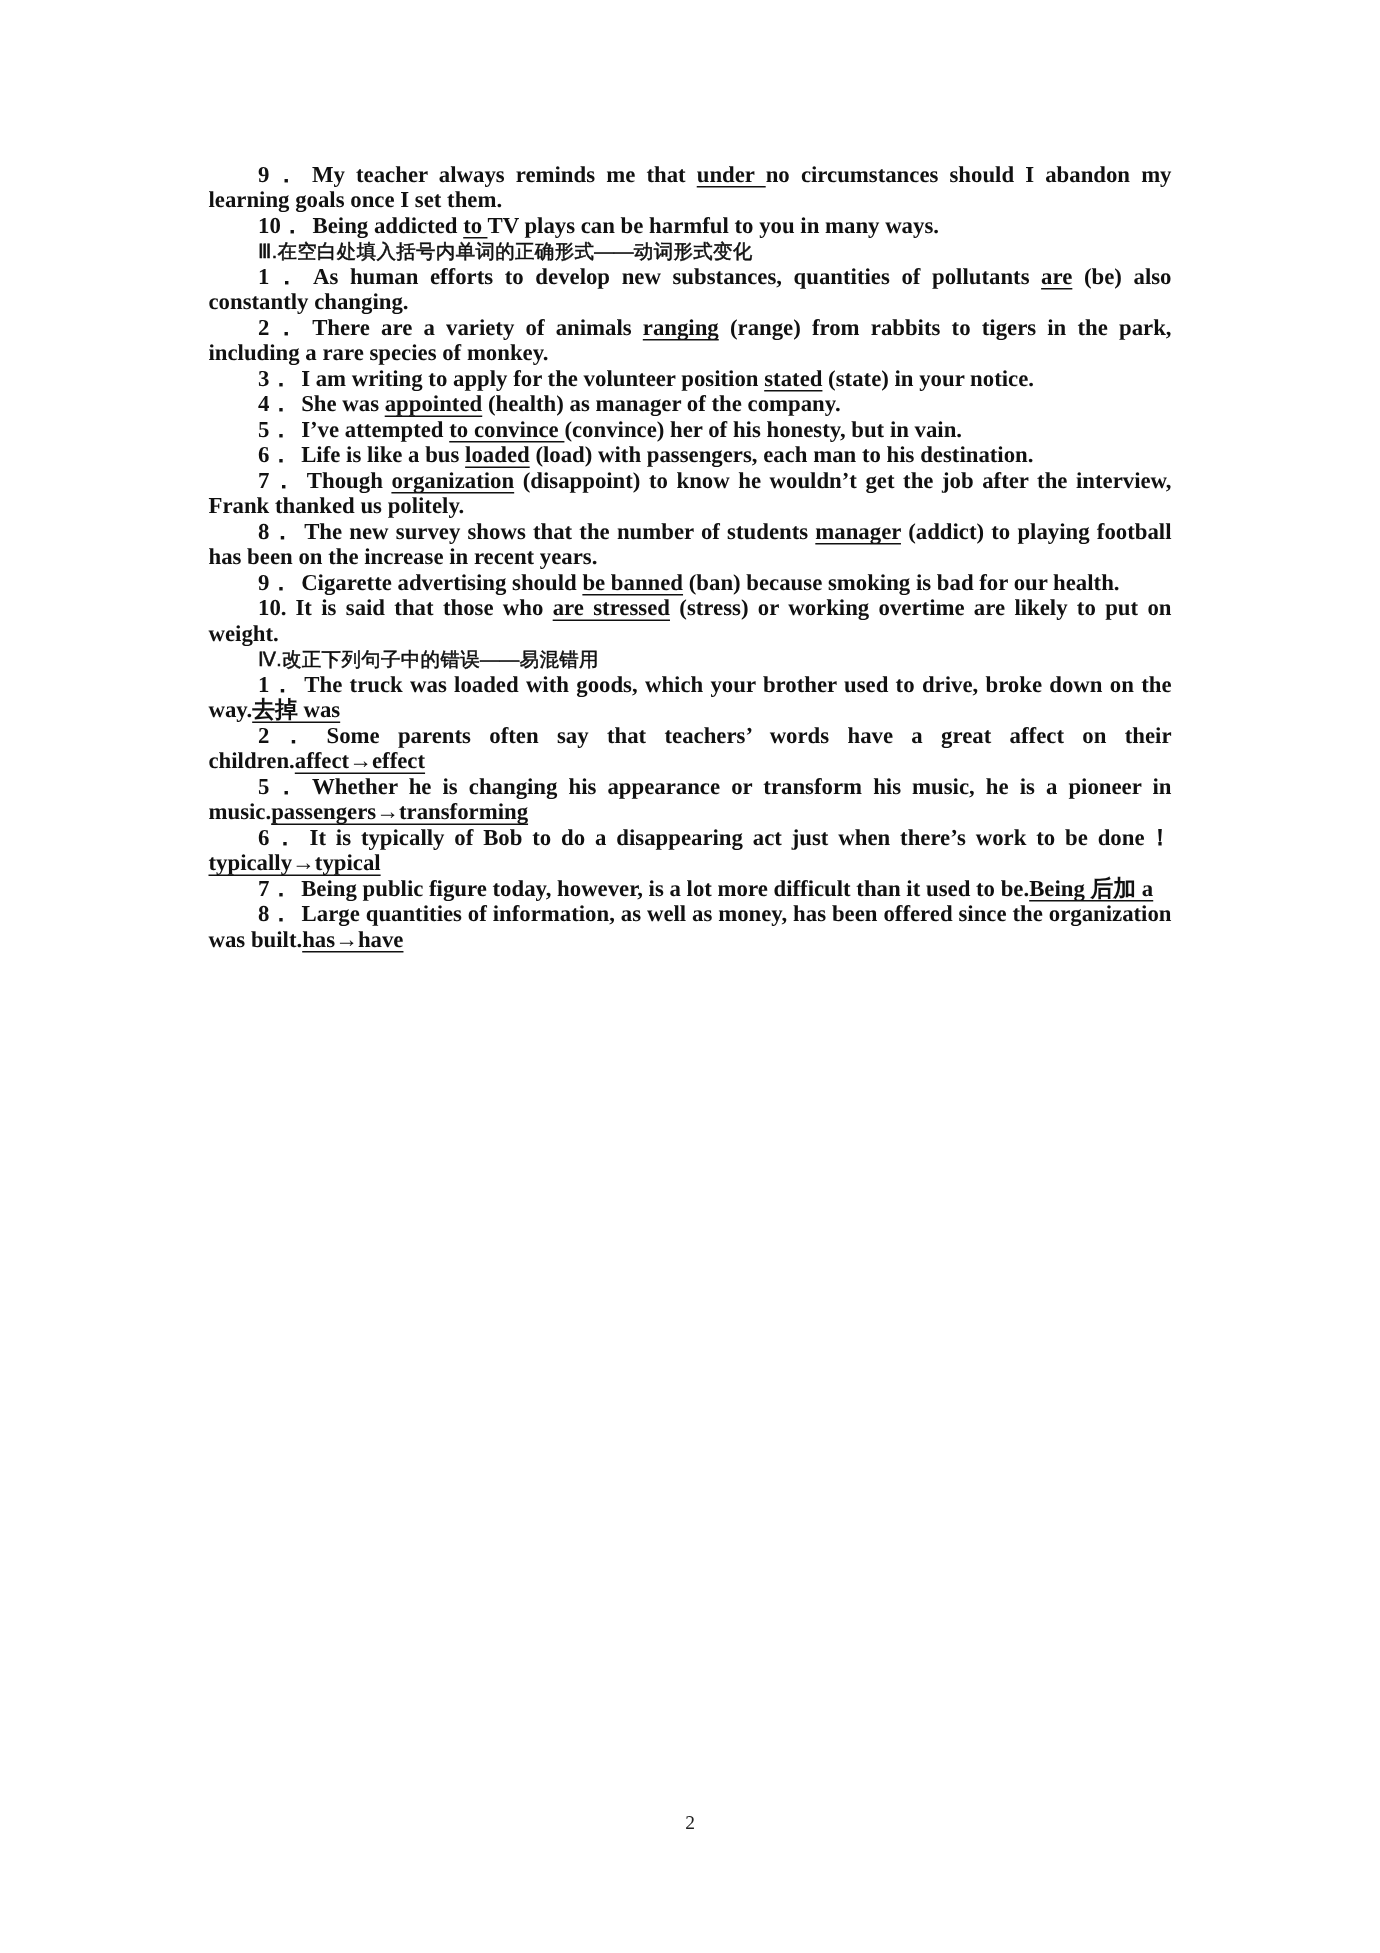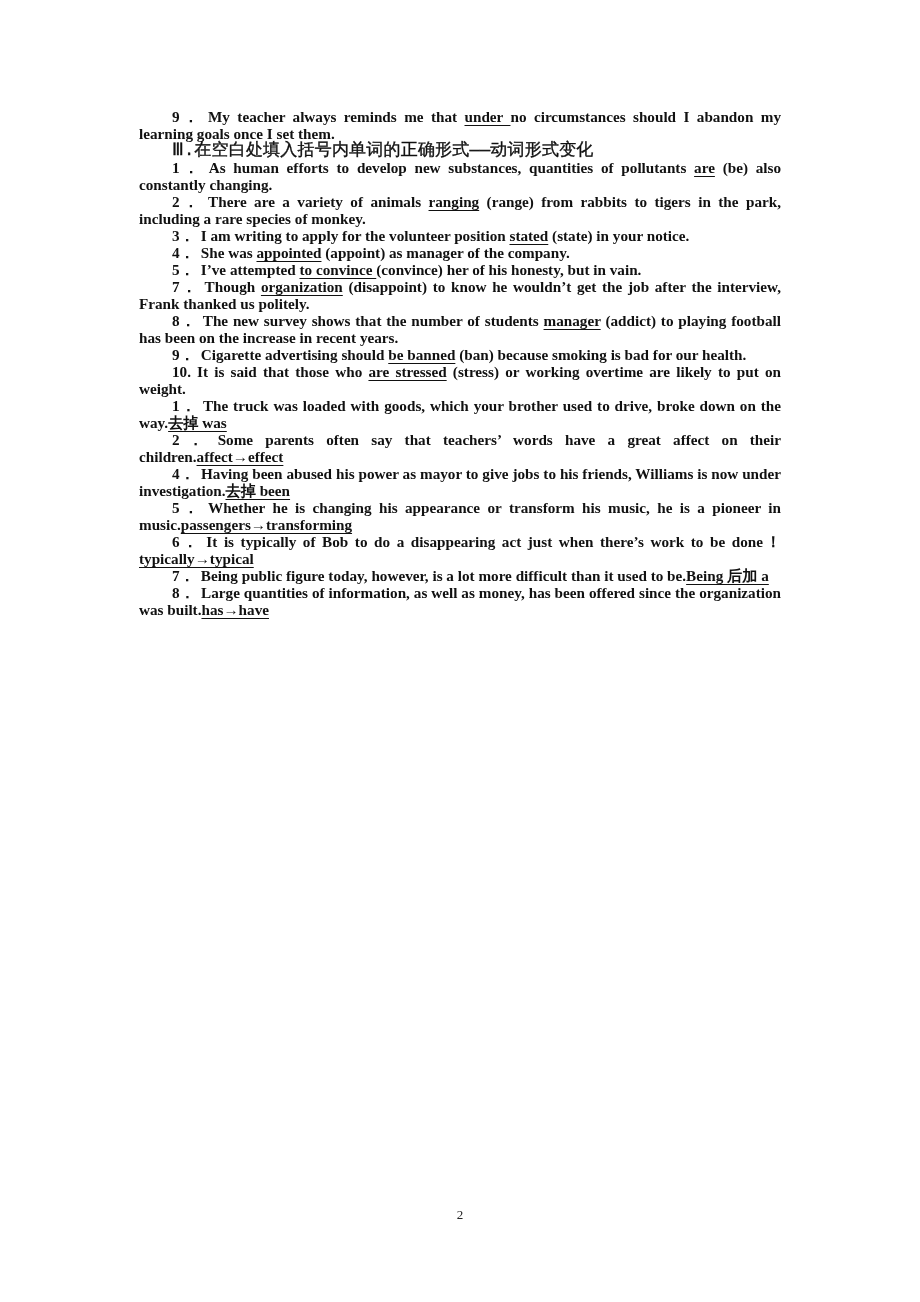--- a/index.html
+++ b/index.html
@@ -7,48 +7,50 @@
   .page {
     position: absolute; left: 0; top: 0; width: 920px; height: 1302px; background: #fff;
   }
   .content {
     position: absolute; left: 139px; top: 108px; width: 642px;
     font-family: "Liberation Serif", "DejaVu Serif", serif;
     font-weight: bold; font-size: 15.2px; color: #111; line-height: 17px;
   }
   .para { margin: 0; padding: 0; text-indent: 33px; text-align: justify; }
   .para.heading {
-    font-family: Liberation Mono, monospace;
-    font-weight: normal; font-size: 17px; letter-spacing: 0.2px; -webkit-text-stroke: 0.35px #111;
+    font-family: Liberation Sans, sans-serif;
+    font-weight: normal; font-size: 13px; letter-spacing: 0.2px; -webkit-text-stroke: 0.35px #111;
   }
   .ans { text-decoration: underline; text-decoration-thickness: 1.4px; text-underline-offset: 3px; }
   .num { margin-right: 6px; }
   .page-number {
     position: absolute; left: 0; width: 920px; top: 1207px; text-align: center;
     font-family: "Liberation Serif", "DejaVu Serif", serif; font-size: 13px; color: #222;
   }
 </style>
 </head>
 <body>
 
 <div class="page">
   <div class="content" id="content">
       <p class="para"><span class="num">9．</span><span>My teacher always reminds me that </span><span class="ans">under </span><span>no circumstances should I abandon my learning goals once I set them.</span></p>
+      <p class="para"><span class="num">10．</span><span>Being addicted </span><span class="ans">to </span><span>TV plays can be harmful to you in many ways.</span></p>
       <p class="para heading"><span>Ⅲ.在空白处填入括号内单词的正确形式——动词形式变化</span></p>
       <p class="para"><span class="num">1．</span><span>As human efforts to develop new substances, quantities of pollutants </span><span class="ans">are</span><span> (be) also constantly changing.</span></p>
       <p class="para"><span class="num">2．</span><span>There are a variety of animals </span><span class="ans">ranging</span><span> (range) from rabbits to tigers in the park, including a rare species of monkey.</span></p>
       <p class="para"><span class="num">3．</span><span>I am writing to apply for the volunteer position </span><span class="ans">stated</span><span> (state) in your notice.</span></p>
-      <p class="para"><span class="num">4．</span><span>She was </span><span class="ans">appointed</span><span> (appoint) as manager of the company.</span></p>
+      <p class="para"><span class="num">4．</span><span>She was </span><span class="ans">appointed</span><span> (health) as manager of the company.</span></p>
       <p class="para"><span class="num">5．</span><span>I’ve attempted </span><span class="ans">to convince </span><span>(convince) her of his honesty, but in vain.</span></p>
+      <p class="para"><span class="num">6．</span><span>Life is like a bus </span><span class="ans">loaded</span><span> (load) with passengers, each man to his destination.</span></p>
       <p class="para"><span class="num">7．</span><span>Though </span><span class="ans">organization</span><span> (disappoint) to know he wouldn’t get the job after the interview, Frank thanked us politely.</span></p>
       <p class="para"><span class="num">8．</span><span>The new survey shows that the number of students </span><span class="ans">manager</span><span> (addict) to playing football has been on the increase in recent years.</span></p>
       <p class="para"><span class="num">9．</span><span>Cigarette advertising should </span><span class="ans">be banned</span><span> (ban) because smoking is bad for our health.</span></p>
       <p class="para"><span class="num">10.</span><span>It is said that those who </span><span class="ans">are stressed</span><span> (stress) or working overtime are likely to put on weight.</span></p>
+      <p class="para heading"><span>Ⅳ.改正下列句子中的错误——易混错用</span></p>
       <p class="para"><span class="num">1．</span><span>The truck was loaded with goods, which your brother used to drive, broke down on the way.</span><span class="ans">去掉  was</span></p>
       <p class="para"><span class="num">2．</span><span>Some parents often say that teachers’ words have a great affect on their children.</span><span class="ans">affect→effect</span></p>
-      <p class="para"><span class="num">4．</span><span>Having been abused his power as mayor to give jobs to his friends, Williams is now under investigation.</span><span class="ans">去掉 been</span></p>
       <p class="para"><span class="num">5．</span><span>Whether he is changing his appearance or transform his music, he is a pioneer in music.</span><span class="ans">passengers→transforming</span></p>
       <p class="para"><span class="num">6．</span><span>It is typically of Bob to do a disappearing act just when there’s work to be done！ </span><span class="ans">typically→typical</span></p>
       <p class="para"><span class="num">7．</span><span>Being public figure today, however, is a lot more difficult than it used to be.</span><span class="ans">Being 后加 a</span></p>
       <p class="para"><span class="num">8．</span><span>Large quantities of information, as well as money, has been offered since the organization was built.</span><span class="ans">has→have</span></p>
     </div>
   <div class="page-number">2</div>
 </div>
 
 </body></html>

